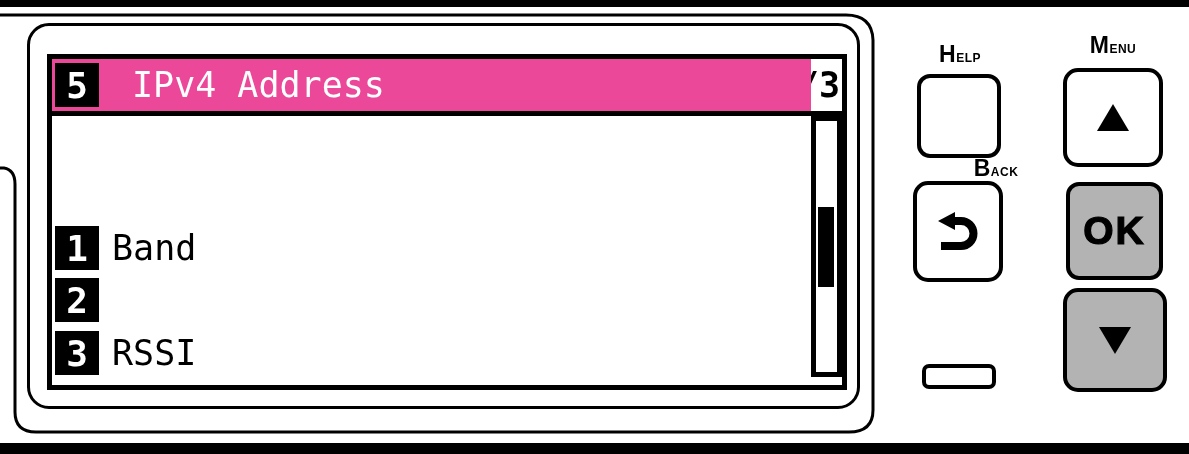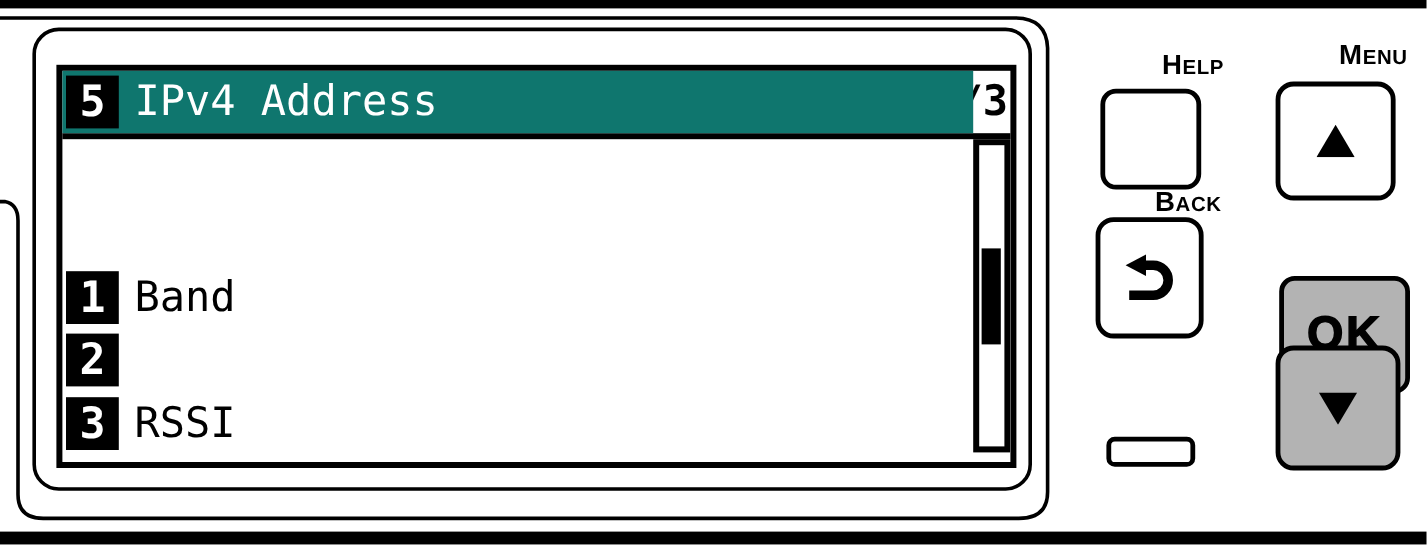--- a/index.html
+++ b/index.html
@@ -36,50 +36,50 @@
   .menu-row:nth-of-type(2){top:110px;}
   .menu-row:nth-of-type(3){top:163px;}
   .menu-row:nth-of-type(4){top:215px;}
   .menu-row:nth-of-type(5){top:268px;}
   .badge{
     width:44px;height:44px;margin-left:3px;background:#000;color:#fff;
     display:flex;align-items:center;justify-content:center;
     font-size:36px;font-weight:bold;flex:0 0 auto;
   }
   .menu-label{margin-left:13px;font-size:35px;white-space:nowrap;}
-  .menu-row.selected{background:#0f766e;color:#fff;}
+  .menu-row.selected{background:#ec4899;color:#fff;gap:20px;}
   .menu-row.selected .badge{background:#fff;color:#000;width:40px;height:40px;margin-left:5px;}
   .menu-row.selected .menu-label{margin-left:15px;}
   .scrollbar{
     position:absolute;left:759px;top:57px;width:31px;height:261px;
     border:5px solid #000;box-sizing:border-box;background:#fff;
   }
   .scroll-thumb{position:absolute;left:2px;top:86px;width:16px;height:80px;background:#000;}
   .btn-label{
-    position:absolute;text-align:right;font-weight:bold;font-size:17px;
+    position:absolute;text-align:center;font-weight:bold;font-size:12px;
     letter-spacing:0.5px;color:#000;line-height:24px;
   }
   .btn-label::first-letter{font-size:23px;}
   .key{
     position:absolute;border:4px solid #000;box-sizing:border-box;background:#fff;
     display:flex;align-items:center;justify-content:center;
   }
   .key.gray{background:var(--key-gray,#b3b3b3);}
   .key-help{left:917px;top:74px;width:84px;height:84px;border-radius:13px;}
   .key-up{left:1063px;top:68px;width:100px;height:99px;border-radius:15px;}
   .key-back{left:913px;top:181px;width:90px;height:101px;border-radius:15px;}
-  .key-ok{left:1066px;top:182px;width:109px;height:98px;border-radius:13px;margin-top:48px;}
+  .key-ok{left:1066px;top:182px;width:97px;height:98px;border-radius:13px;}
   .key-down{left:1063px;top:288px;width:104px;height:104px;border-radius:15px;}
   .ok-text{
     font-size:39px;font-weight:bold;letter-spacing:2px;color:#000;
     font-family:"Liberation Sans",sans-serif;-webkit-text-stroke:1.2px #000;
   }
   .label-help{left:900px;top:42px;width:120px;}
   .label-menu{left:1053px;top:33px;width:120px;}
-  .label-back{left:898px;top:156px;width:120px;}
+  .label-back{left:936px;top:156px;width:120px;}
   .label-attention{left:888px;top:337px;width:140px;letter-spacing:-0.2px;}
   .led{
     position:absolute;left:922px;top:364px;width:74px;height:25px;
     border:4px solid #000;border-radius:7px;box-sizing:border-box;background:#fff;
   }
 </style>
 </head>
 <body>
 
 <div class="stage">

